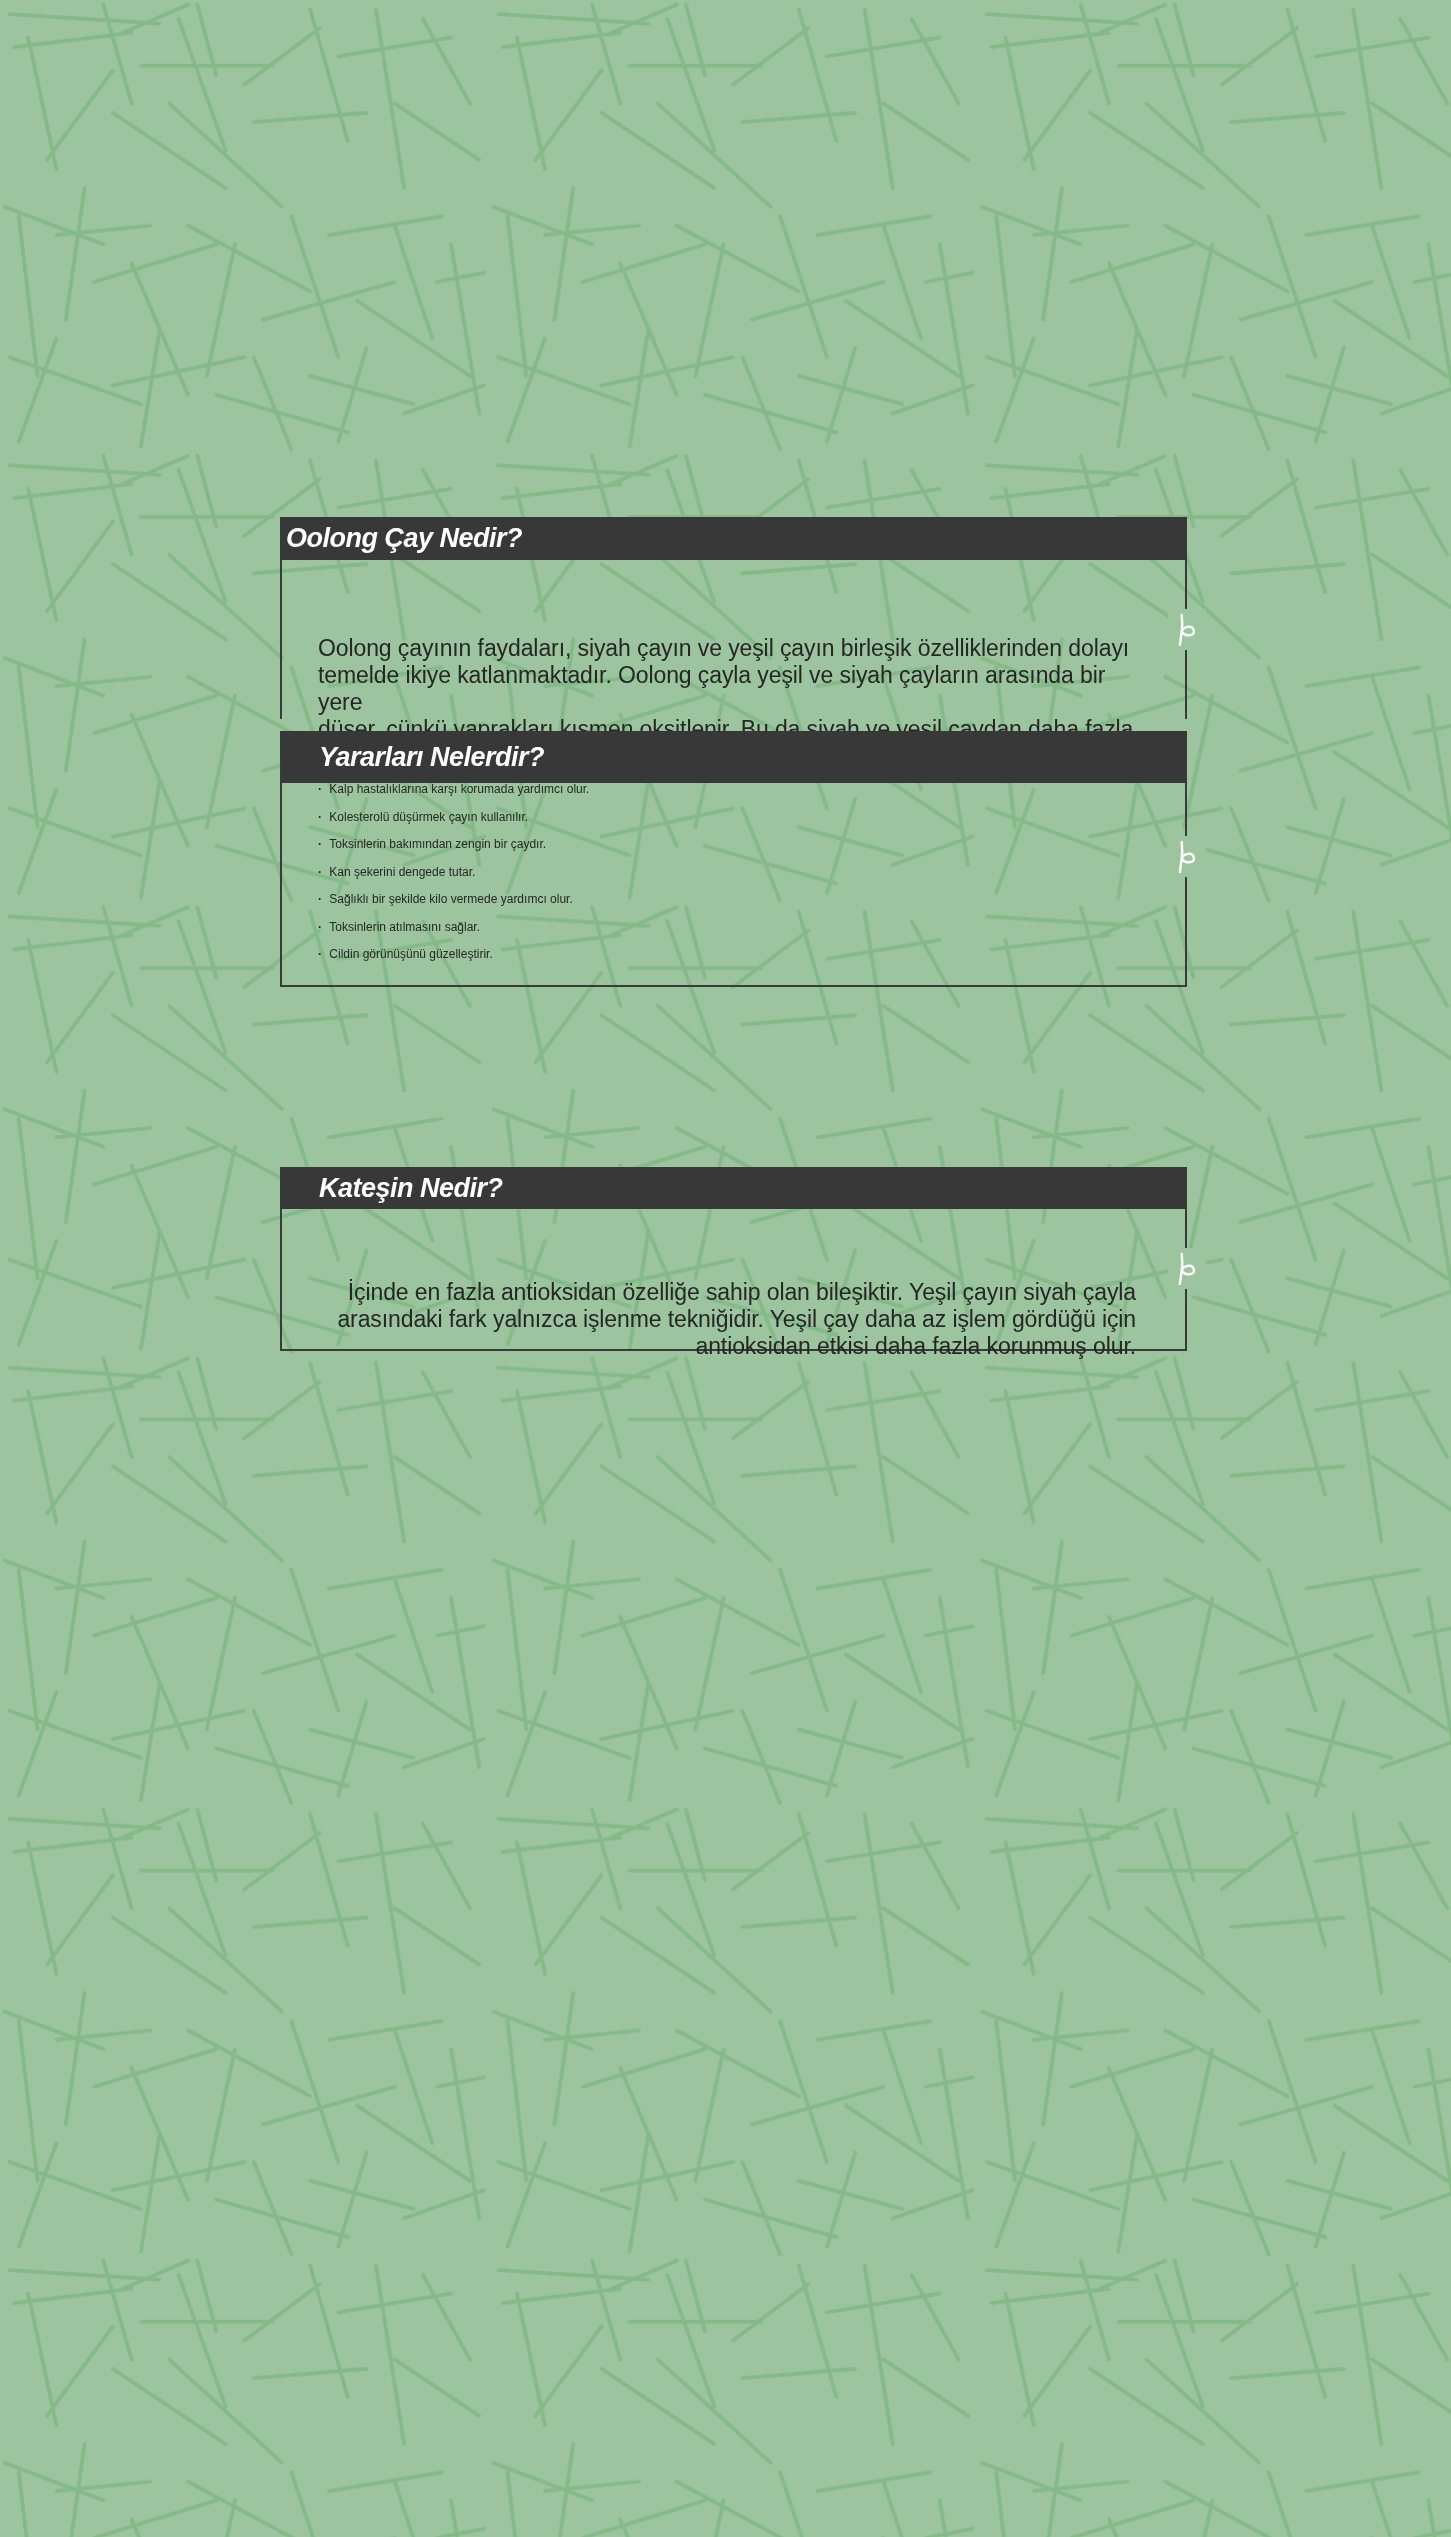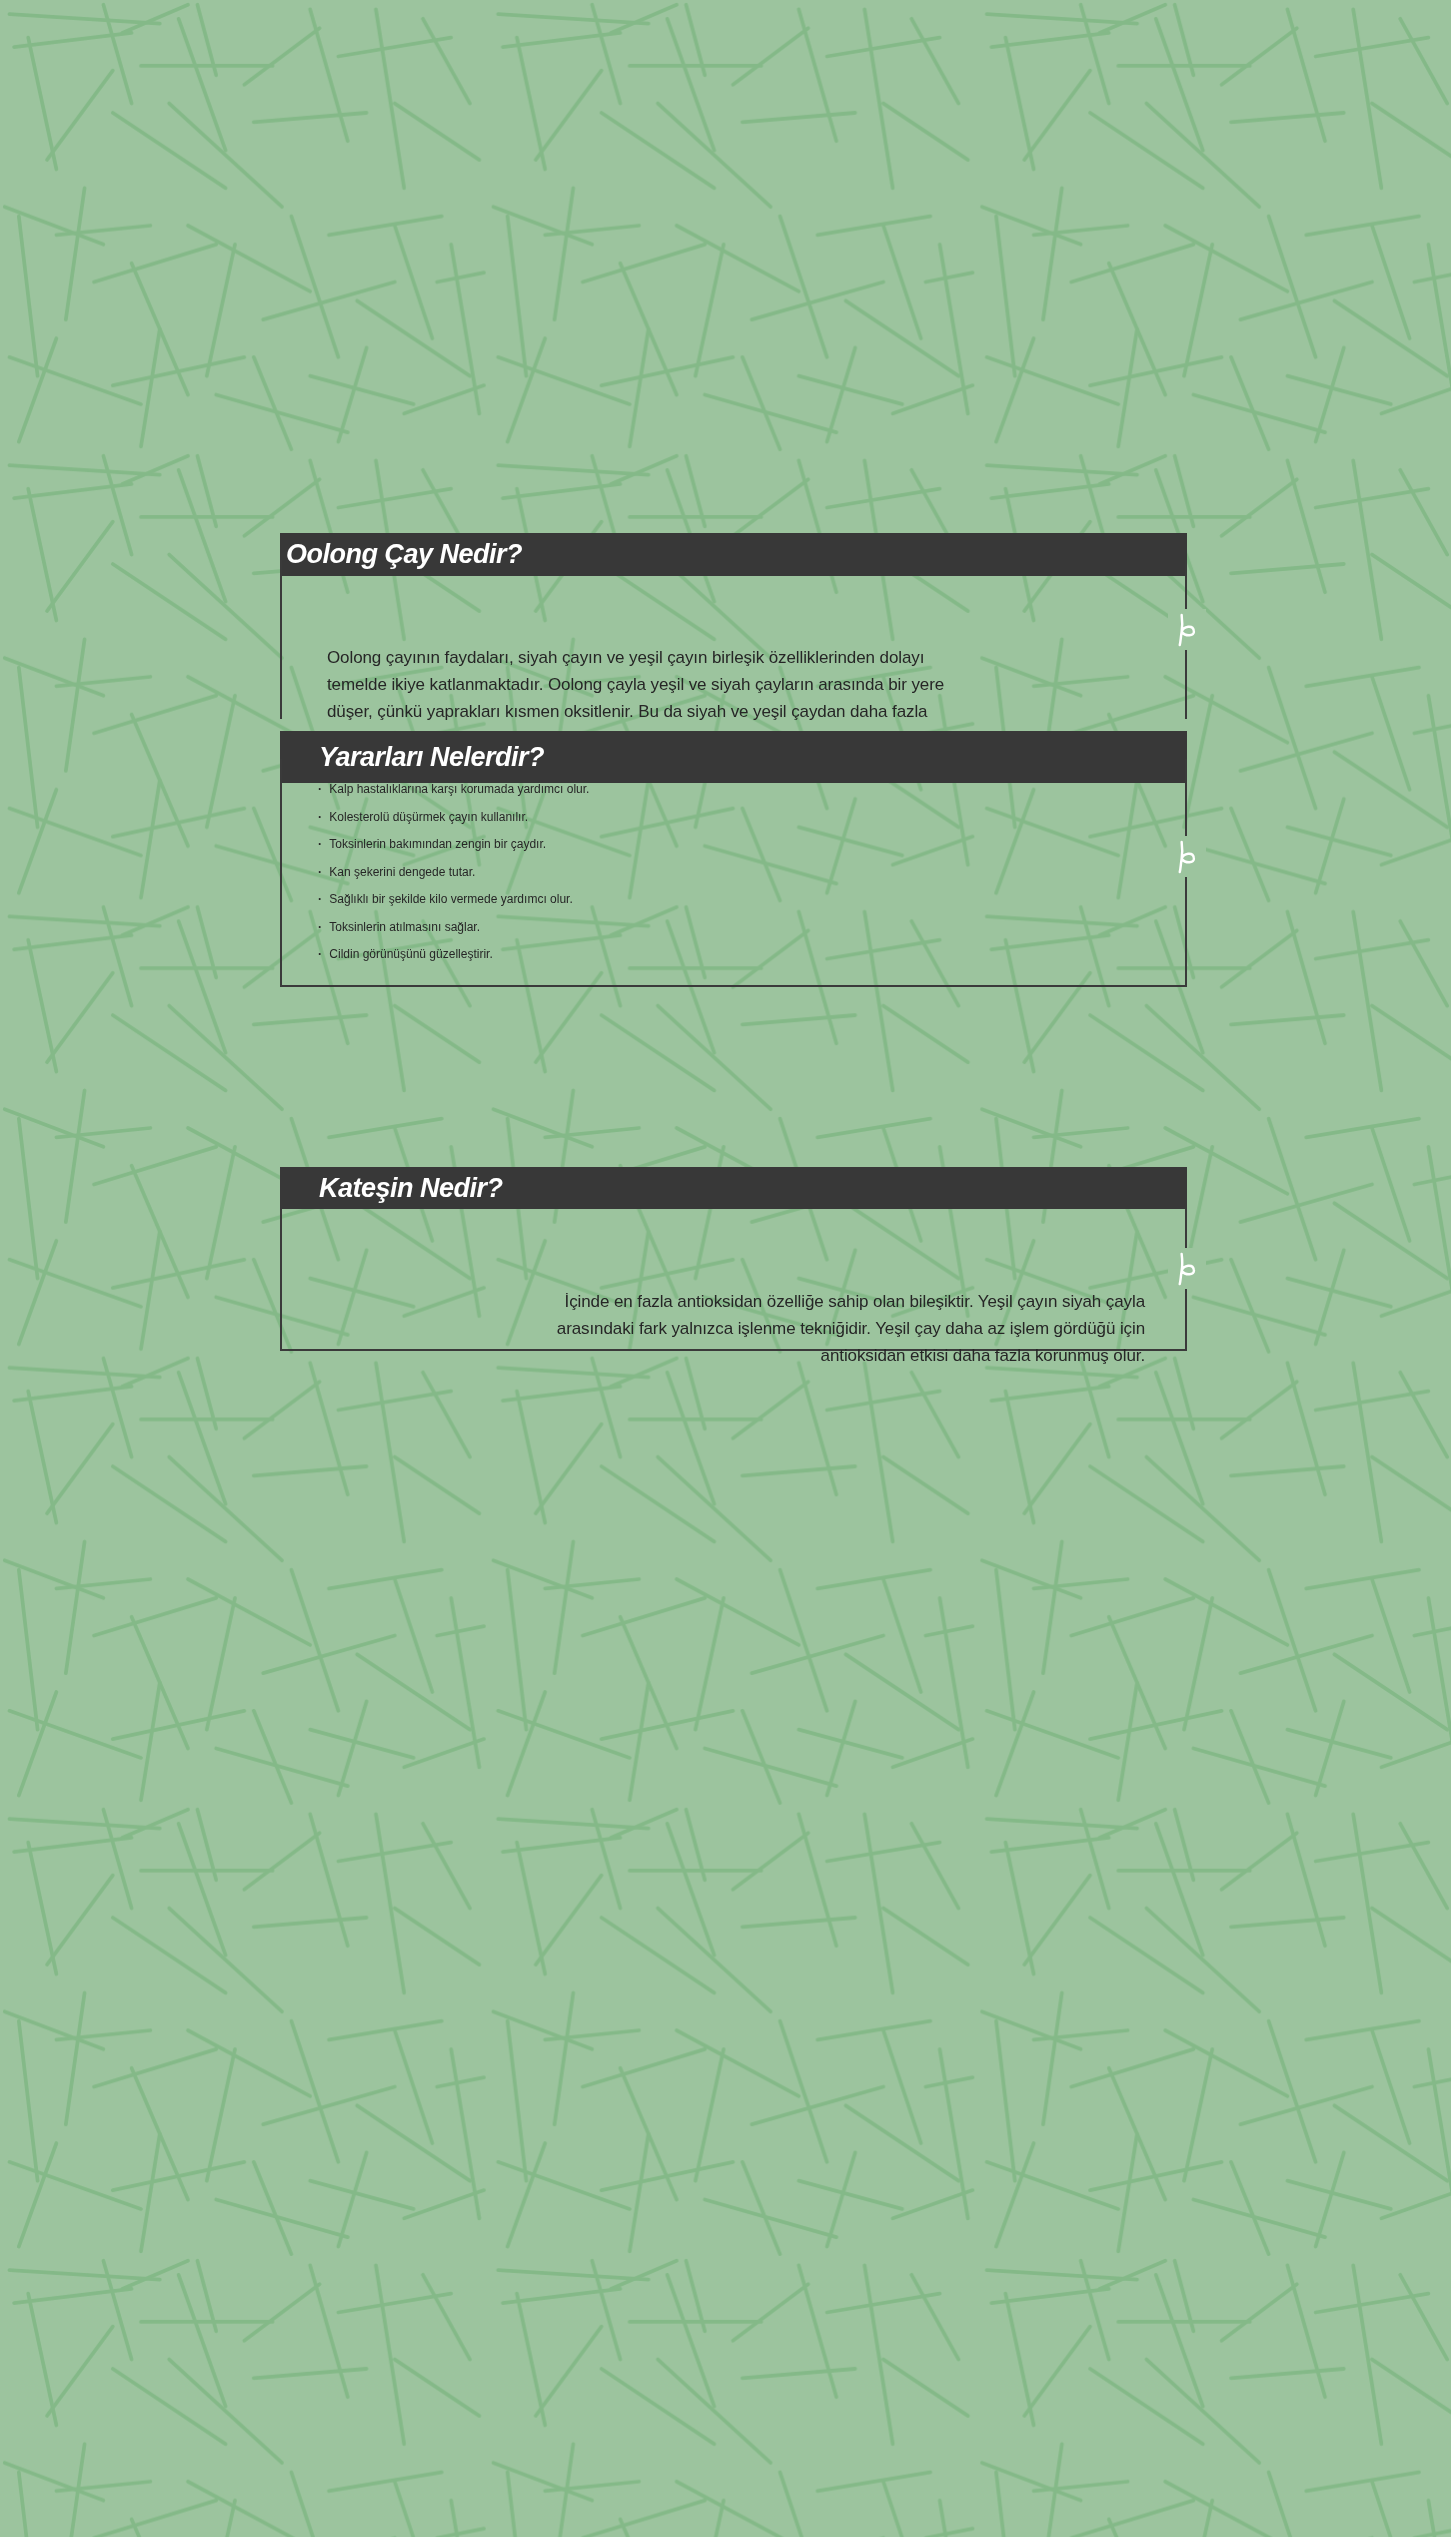--- a/index.html
+++ b/index.html
@@ -55,23 +55,23 @@
       border-left: 2.8px solid #3a3a3a;
       border-right: 2.8px solid #3a3a3a;
     }
     .section-body.last {
       border-bottom: 2.8px solid #3a3a3a;
     }
     .body-text {
       position: absolute;
       left: 36px;
       width: 818px;
-      margin: 9px;
+      margin: 0;
       color: #262626;
-      font-size: 17px;
+      font-size: 23px;
       line-height: 27px;
       letter-spacing: -0.1px;
     }
     .bullet-list {
       position: absolute;
       left: 36px;
       margin: 0;
       padding: 0;
       list-style: none;
       color: #262626;
@@ -150,21 +150,21 @@
         <line x1="430" y1="440" x2="515" y2="410"></line>
         <line x1="465" y1="300" x2="515" y2="290"></line>
       </g>
     </pattern>
   </defs>
   <rect x="0" y="0" width="1544" height="2700" fill="url(#twigs)"></rect>
 </svg>
 
 <section class="card" style="top:517px; height:470px;">
 
-  <div class="section-header" style="top:16px; height:43px;padding-left:6px;">
+  <div class="section-header" style="top:0; height:43px;padding-left:6px;">
     <h2 class="section-title" style="margin:0;">Oolong Çay Nedir?</h2>
   </div>
 
   <div class="section-body" style="top:43px; height:159px;">
     <p class="body-text" style="top:75px;">
       <span>Oolong çayının faydaları, siyah çayın ve yeşil çayın birleşik özelliklerinden dolayı</span><br>
       <span>temelde ikiye katlanmaktadır. Oolong çayla yeşil ve siyah çayların arasında bir yere</span><br>
       <span>düşer, çünkü yaprakları kısmen oksitlenir. Bu da siyah ve yeşil çaydan daha fazla</span><br>
       <span>sağlığını yükseltir.</span>
     </p>

